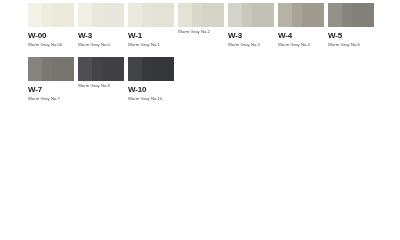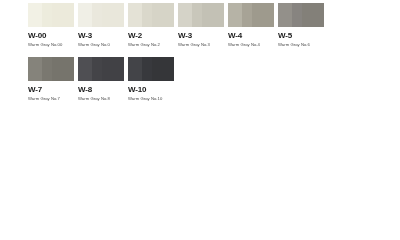--- a/index.html
+++ b/index.html
@@ -100,25 +100,33 @@
         <div class="swatch-chip">
           <div class="band band-a" style="background: rgb(240, 239, 230);"></div>
           <div class="band band-b" style="background: rgb(234, 232, 221);"></div>
           <div class="band band-c" style="background: rgb(233, 231, 219);"></div>
         </div>
         <span class="swatch-code">W-3</span>
         <span class="swatch-name">Warm Gray No.0</span>
       </div>
       <div class="swatch-cell">
         <div class="swatch-chip">
+          <div class="band band-a" style="background: rgb(236, 234, 222);"></div>
+          <div class="band band-b" style="background: rgb(231, 229, 217);"></div>
+          <div class="band band-c" style="background: rgb(228, 226, 214);"></div>
+        </div>
+        <span class="swatch-code">W-1</span>
+        <span class="swatch-name">Warm Gray No.1</span>
+      </div>
+      <div class="swatch-cell">
+        <div class="swatch-chip">
           <div class="band band-a" style="background: rgb(228, 226, 214);"></div>
           <div class="band band-b" style="background: rgb(218, 216, 203);"></div>
           <div class="band band-c" style="background: rgb(214, 212, 199);"></div>
         </div>
-        <span class="swatch-code">W-2</span>
         <span class="swatch-name">Warm Gray No.2</span>
       </div>
       <div class="swatch-cell">
         <div class="swatch-chip">
           <div class="band band-a" style="background: rgb(213, 211, 200);"></div>
           <div class="band band-b" style="background: rgb(201, 199, 187);"></div>
           <div class="band band-c" style="background: rgb(195, 193, 181);"></div>
         </div>
         <span class="swatch-code">W-3</span>
         <span class="swatch-name">Warm Gray No.3</span>
@@ -151,21 +159,20 @@
         </div>
         <span class="swatch-code">W-7</span>
         <span class="swatch-name">Warm Gray No.7</span>
       </div>
       <div class="swatch-cell">
         <div class="swatch-chip">
           <div class="band band-a" style="background: rgb(79, 79, 83);"></div>
           <div class="band band-b" style="background: rgb(68, 68, 72);"></div>
           <div class="band band-c" style="background: rgb(65, 65, 69);"></div>
         </div>
-        <span class="swatch-code">W-8</span>
         <span class="swatch-name">Warm Gray No.8</span>
       </div>
       <div class="swatch-cell">
         <div class="swatch-chip">
           <div class="band band-a" style="background: rgb(67, 68, 72);"></div>
           <div class="band band-b" style="background: rgb(56, 57, 61);"></div>
           <div class="band band-c" style="background: rgb(53, 54, 57);"></div>
         </div>
         <span class="swatch-code">W-10</span>
         <span class="swatch-name">Warm Gray No.10</span>

